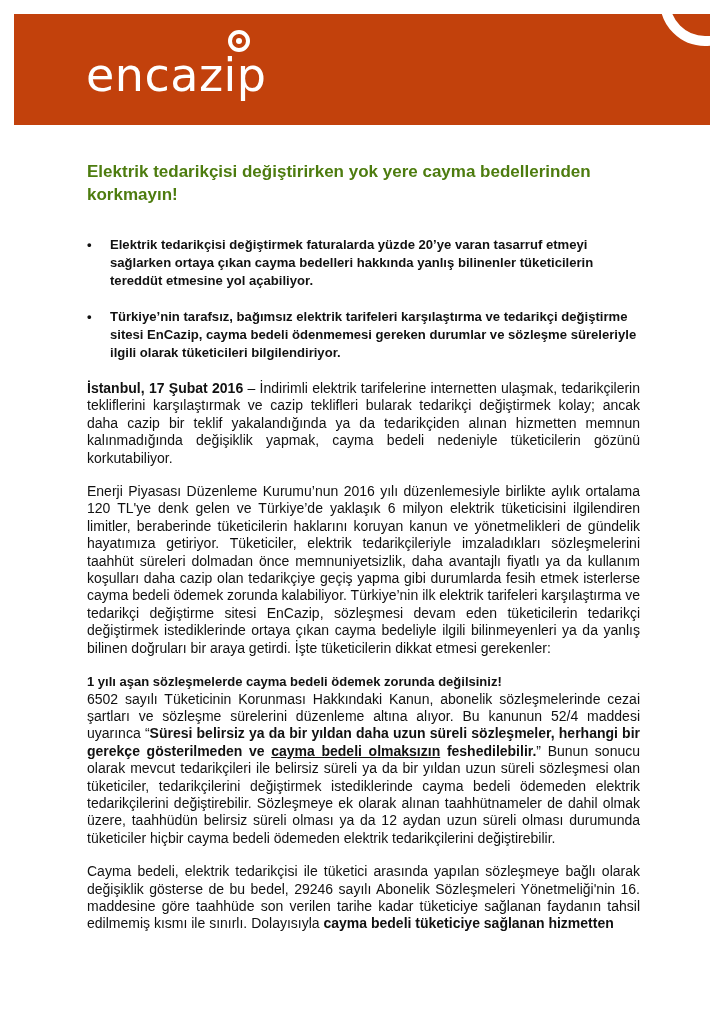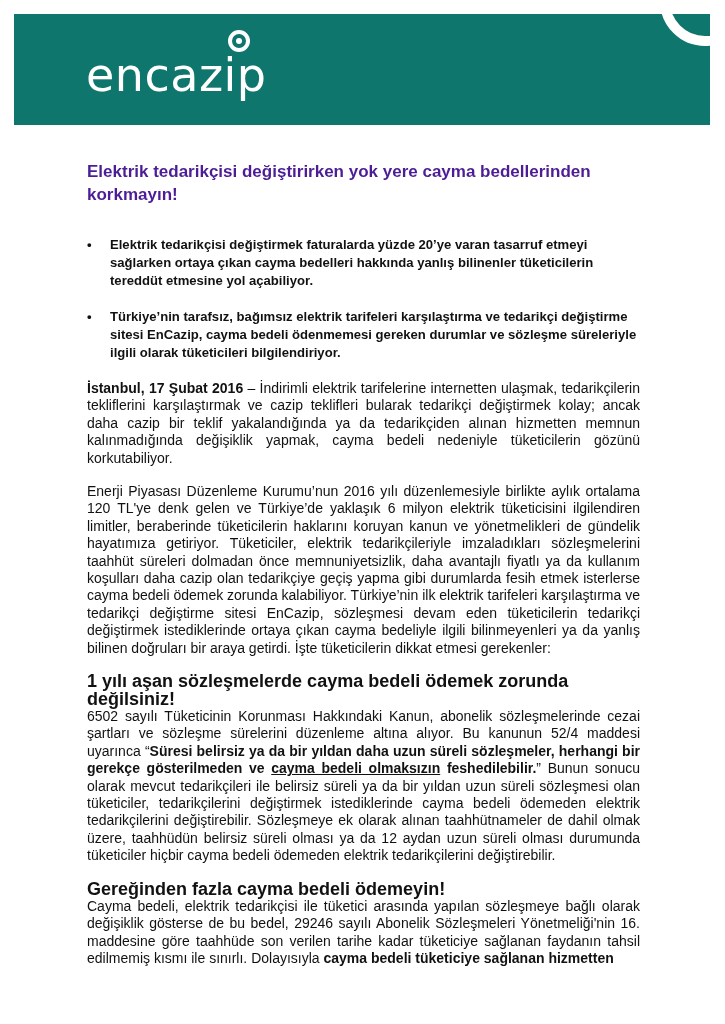--- a/index.html
+++ b/index.html
@@ -1,38 +1,38 @@
 <!DOCTYPE html>
 <html><head>
 <meta charset="utf-8">
 <style>
   html, body { margin: 0; padding: 0; background: #ffffff; }
   body { width: 725px; height: 1024px; position: relative; overflow: hidden;
          font-family: "Liberation Sans", sans-serif; color: #111; }
   .banner { position: absolute; left: 14px; top: 14px; width: 696px; height: 111px;
-            background: #0f766e; overflow: hidden; }
+            background: #c2410c; overflow: hidden; }
   .banner .corner-arc { position: absolute; right: -40px; top: -58px; width: 90px; height: 90px;
             border: 10px solid #ffffff; border-radius: 50%; box-sizing: border-box; }
   .logo { position: absolute; left: 72px; top: 14px; width: 200px; height: 82px; }
   .logo-text { position: absolute; left: 0; top: 24px; font-family: "DejaVu Sans", sans-serif;
             font-size: 46px; color: #fff; letter-spacing: 0.5px; line-height: 1; }
   .logo-pin { position: absolute; left: 142px; top: 2px; width: 22px; height: 22px;
             border: 4px solid #fff; border-radius: 50%; box-sizing: border-box; }
   .logo-pin::after { content: ""; position: absolute; left: 4px; top: 4px; width: 6px; height: 6px;
             background: #fff; border-radius: 50%; }
 
   .content { position: absolute; left: 87px; top: 160px; width: 553px; }
-  h1 { font-size: 17px; font-weight: bold; margin: 0; line-height: 23px; color: #4c1d95; }
+  h1 { font-size: 17px; font-weight: bold; margin: 0; line-height: 23px; color: #4d7c0f; }
   .bullets { margin: 30px 0 0 0; padding: 0; list-style: none; }
   .bullets li { position: relative; padding-left: 23px; font-weight: bold; font-size: 13.1px;
             line-height: 18px; margin-bottom: 18px; }
   .bullets li .dot { position: absolute; left: 0; top: 0; }
   p { margin: 0; font-size: 14px; line-height: 17.4px; text-align: justify; }
   .p-gap { margin-top: 16px; }
-  .sec-title { font-weight: bold; font-size: 18px; line-height: 17.4px; margin: 0; }
+  .sec-title { font-weight: bold; font-size: 13px; line-height: 17.4px; margin: 0; }
   b { font-weight: bold; }
   u { }
 </style>
 </head>
 <body>
 
 <div class="banner">
   <div class="corner-arc"></div>
   <div class="logo">
     <span class="logo-text">encazip</span>
@@ -57,16 +57,15 @@
   <p style="margin-top:2px;"><b>İstanbul, 17 Şubat 2016</b><span> – İndirimli elektrik tarifelerine internetten ulaşmak, tedarikçilerin tekliflerini karşılaştırmak ve cazip teklifleri bularak tedarikçi değiştirmek kolay; ancak daha cazip bir teklif yakalandığında ya da tedarikçiden alınan hizmetten memnun kalınmadığında değişiklik yapmak, cayma bedeli nedeniyle tüketicilerin gözünü korkutabiliyor.</span></p>
 
   <p class="p-gap">Enerji Piyasası Düzenleme Kurumu’nun 2016 yılı düzenlemesiyle birlikte aylık ortalama 120 TL'ye denk gelen ve Türkiye’de yaklaşık 6 milyon elektrik tüketicisini ilgilendiren limitler, beraberinde tüketicilerin haklarını koruyan kanun ve yönetmelikleri de gündelik hayatımıza getiriyor. Tüketiciler, elektrik tedarikçileriyle imzaladıkları sözleşmelerini taahhüt süreleri dolmadan önce memnuniyetsizlik, daha avantajlı fiyatlı ya da kullanım koşulları daha cazip olan tedarikçiye geçiş yapma gibi durumlarda fesih etmek isterlerse cayma bedeli ödemek zorunda kalabiliyor. Türkiye’nin ilk elektrik tarifeleri karşılaştırma ve tedarikçi değiştirme sitesi EnCazip, sözleşmesi devam eden tüketicilerin tedarikçi değiştirmek istediklerinde ortaya çıkan cayma bedeliyle ilgili bilinmeyenleri ya da yanlış bilinen doğruları bir araya getirdi. İşte tüketicilerin dikkat etmesi gerekenler:</p>
 
   <div class="p-gap">
     <div class="sec-title">1 yılı aşan sözleşmelerde cayma bedeli ödemek zorunda değilsiniz!</div>
     <p><span>6502 sayılı Tüketicinin Korunması Hakkındaki Kanun, abonelik sözleşmelerinde cezai şartları ve sözleşme sürelerini düzenleme altına alıyor. Bu kanunun 52/4 maddesi uyarınca “</span><b>Süresi belirsiz ya da bir yıldan daha uzun süreli sözleşmeler, herhangi bir gerekçe gösterilmeden ve </b><b><u>cayma bedeli olmaksızın</u></b><b> feshedilebilir.</b><span>” Bunun sonucu olarak mevcut tedarikçileri ile belirsiz süreli ya da bir yıldan uzun süreli sözleşmesi olan tüketiciler, tedarikçilerini değiştirmek istediklerinde cayma bedeli ödemeden elektrik tedarikçilerini değiştirebilir. Sözleşmeye ek olarak alınan taahhütnameler de dahil olmak üzere, taahhüdün belirsiz süreli olması ya da 12 aydan uzun süreli olması durumunda tüketiciler hiçbir cayma bedeli ödemeden elektrik tedarikçilerini değiştirebilir.</span></p>
   </div>
 
   <div class="p-gap">
-    <div class="sec-title">Gereğinden fazla cayma bedeli ödemeyin!</div>
     <p><span>Cayma bedeli, elektrik tedarikçisi ile tüketici arasında yapılan sözleşmeye bağlı olarak değişiklik gösterse de bu bedel, 29246 sayılı Abonelik Sözleşmeleri Yönetmeliği'nin 16. maddesine göre taahhüde son verilen tarihe kadar tüketiciye sağlanan faydanın tahsil edilmemiş kısmı ile sınırlı. Dolayısıyla </span><b>cayma bedeli tüketiciye sağlanan hizmetten</b></p>
   </div>
 </div>
 
 </body></html>

